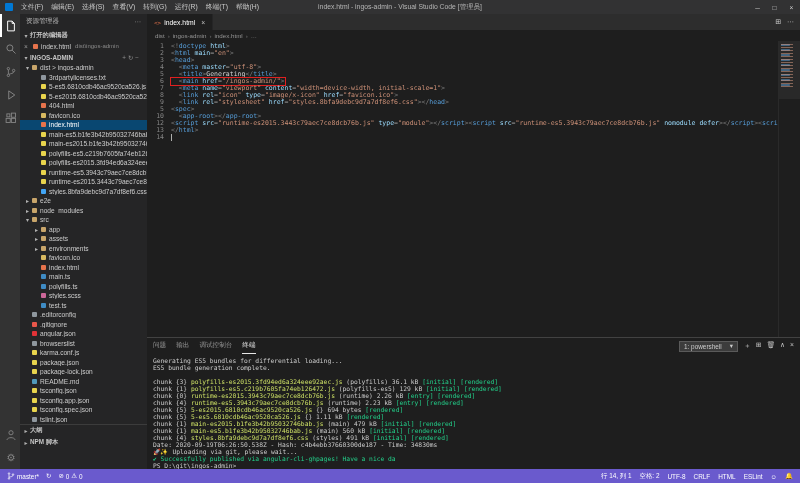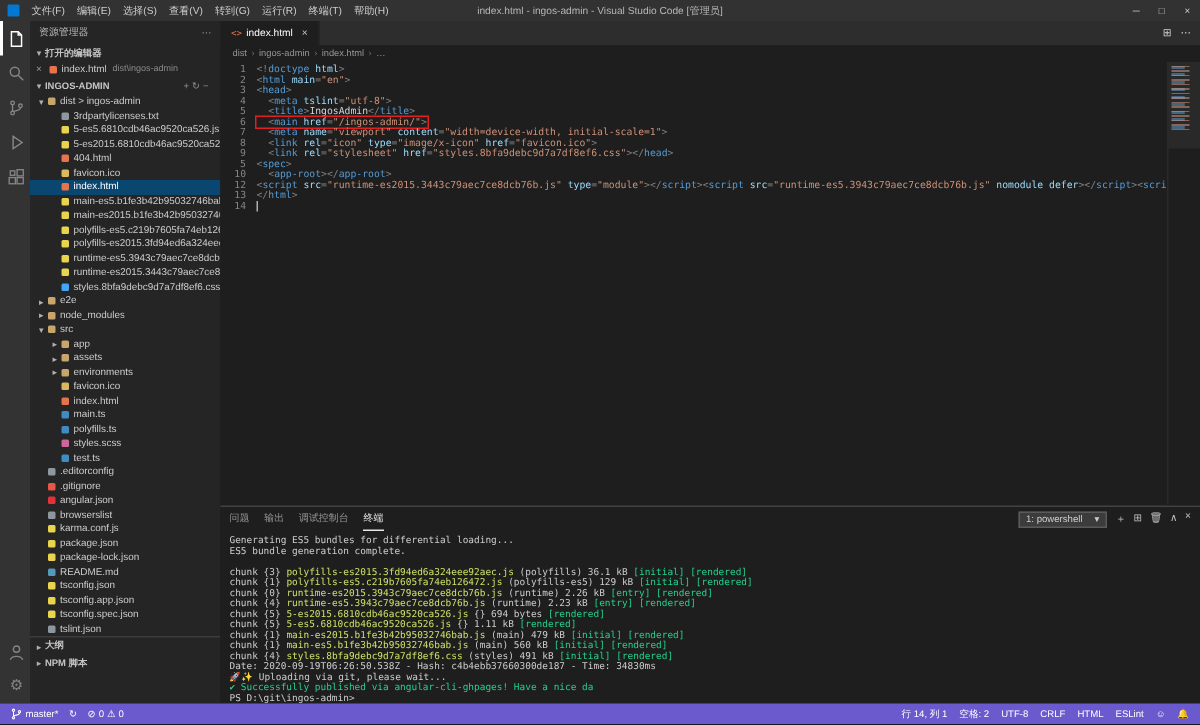--- a/index.html
+++ b/index.html
@@ -393,22 +393,22 @@
           <span class="bc-sep">›</span>
           <span class="bc-item">index.html</span>
           <span class="bc-sep">›</span>
           <span class="bc-item">…</span>
         </div>
       <div class="code-wrap">
         <div>
             <div class="code-line"><span class="ln">1</span><span class="lc"><span class="tk-p">&lt;!</span><span class="tk-t">doctype</span><span class="tk-a"> html</span><span class="tk-p">&gt;</span></span></div>
             <div class="code-line"><span class="ln">2</span><span class="lc"><span class="tk-p">&lt;</span><span class="tk-t">html</span><span class="tk-a"> main</span><span class="tk-p">=</span><span class="tk-s">"en"</span><span class="tk-p">&gt;</span></span></div>
             <div class="code-line"><span class="ln">3</span><span class="lc"><span class="tk-p">&lt;</span><span class="tk-t">head</span><span class="tk-p">&gt;</span></span></div>
-            <div class="code-line"><span class="ln">4</span><span class="lc"><span class="tk-w">  </span><span class="tk-p">&lt;</span><span class="tk-t">meta</span><span class="tk-a"> tslint</span><span class="tk-p">=</span><span class="tk-s">"utf-8"</span><span class="tk-p">&gt;</span></span></div>
-            <div class="code-line"><span class="ln">5</span><span class="lc"><span class="tk-w">  </span><span class="tk-p">&lt;</span><span class="tk-t">title</span><span class="tk-p">&gt;</span><span class="tk-w">IngosAdmin</span><span class="tk-p">&lt;/</span><span class="tk-t">title</span><span class="tk-p">&gt;</span></span></div>
+            <div class="code-line"><span class="ln">4</span><span class="lc"><span class="tk-w">  </span><span class="tk-p">&lt;</span><span class="tk-t">meta</span><span class="tk-a"> master</span><span class="tk-p">=</span><span class="tk-s">"utf-8"</span><span class="tk-p">&gt;</span></span></div>
+            <div class="code-line"><span class="ln">5</span><span class="lc"><span class="tk-w">  </span><span class="tk-p">&lt;</span><span class="tk-t">title</span><span class="tk-p">&gt;</span><span class="tk-w">Generating</span><span class="tk-p">&lt;/</span><span class="tk-t">title</span><span class="tk-p">&gt;</span></span></div>
             <div class="code-line"><span class="ln">6</span><span class="lc boxed"><span class="tk-w">  </span><span class="tk-p">&lt;</span><span class="tk-t">main</span><span class="tk-a"> href</span><span class="tk-p">=</span><span class="tk-s">"/ingos-admin/"</span><span class="tk-p">&gt;</span></span></div>
             <div class="code-line"><span class="ln">7</span><span class="lc"><span class="tk-w">  </span><span class="tk-p">&lt;</span><span class="tk-t">meta</span><span class="tk-a"> name</span><span class="tk-p">=</span><span class="tk-s">"viewport"</span><span class="tk-a"> content</span><span class="tk-p">=</span><span class="tk-s">"width=device-width, initial-scale=1"</span><span class="tk-p">&gt;</span></span></div>
             <div class="code-line"><span class="ln">8</span><span class="lc"><span class="tk-w">  </span><span class="tk-p">&lt;</span><span class="tk-t">link</span><span class="tk-a"> rel</span><span class="tk-p">=</span><span class="tk-s">"icon"</span><span class="tk-a"> type</span><span class="tk-p">=</span><span class="tk-s">"image/x-icon"</span><span class="tk-a"> href</span><span class="tk-p">=</span><span class="tk-s">"favicon.ico"</span><span class="tk-p">&gt;</span></span></div>
             <div class="code-line"><span class="ln">9</span><span class="lc"><span class="tk-w">  </span><span class="tk-p">&lt;</span><span class="tk-t">link</span><span class="tk-a"> rel</span><span class="tk-p">=</span><span class="tk-s">"stylesheet"</span><span class="tk-a"> href</span><span class="tk-p">=</span><span class="tk-s">"styles.8bfa9debc9d7a7df8ef6.css"</span><span class="tk-p">&gt;&lt;/</span><span class="tk-t">head</span><span class="tk-p">&gt;</span></span></div>
             <div class="code-line"><span class="ln">5</span><span class="lc"><span class="tk-p">&lt;</span><span class="tk-t">spec</span><span class="tk-p">&gt;</span></span></div>
             <div class="code-line"><span class="ln">10</span><span class="lc"><span class="tk-w">  </span><span class="tk-p">&lt;</span><span class="tk-t">app-root</span><span class="tk-p">&gt;&lt;/</span><span class="tk-t">app-root</span><span class="tk-p">&gt;</span></span></div>
             <div class="code-line"><span class="ln">12</span><span class="lc"><span class="tk-p">&lt;</span><span class="tk-t">script</span><span class="tk-a"> src</span><span class="tk-p">=</span><span class="tk-s">"runtime-es2015.3443c79aec7ce8dcb76b.js"</span><span class="tk-a"> type</span><span class="tk-p">=</span><span class="tk-s">"module"</span><span class="tk-p">&gt;&lt;/</span><span class="tk-t">script</span><span class="tk-p">&gt;&lt;</span><span class="tk-t">script</span><span class="tk-a"> src</span><span class="tk-p">=</span><span class="tk-s">"runtime-es5.3943c79aec7ce8dcb76b.js"</span><span class="tk-a"> nomodule defer</span><span class="tk-p">&gt;&lt;/</span><span class="tk-t">script</span><span class="tk-p">&gt;&lt;</span><span class="tk-t">script</span><span class="tk-a"> src</span></span></div>
             <div class="code-line"><span class="ln">13</span><span class="lc"><span class="tk-p">&lt;/</span><span class="tk-t">html</span><span class="tk-p">&gt;</span></span></div>
             <div class="code-line"><span class="ln">14</span><span class="lc"><span class="caret"></span></span></div>
           </div>

